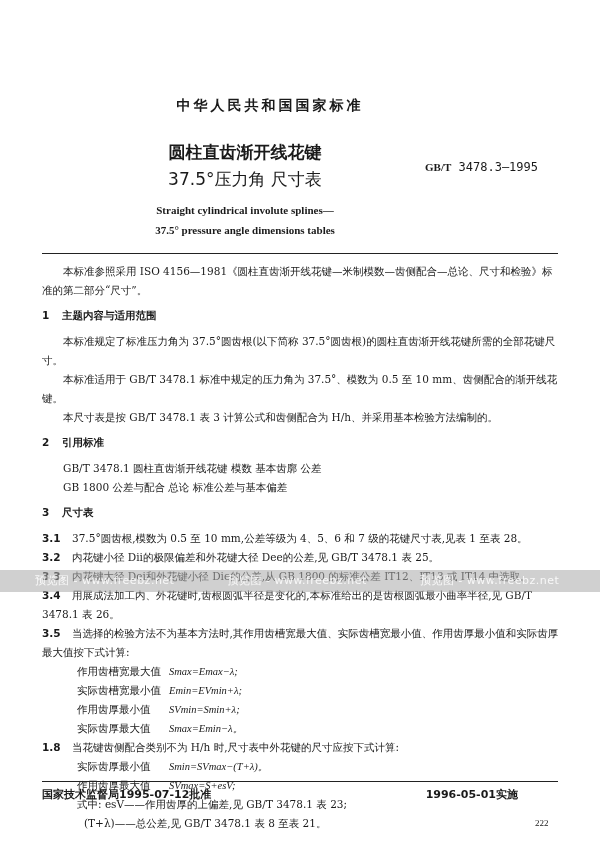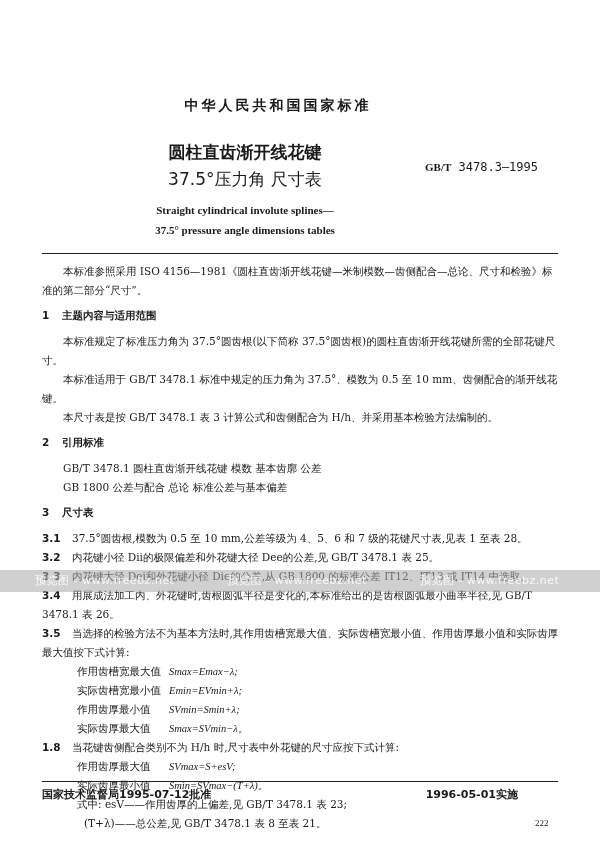--- a/index.html
+++ b/index.html
@@ -2,21 +2,21 @@
 <html><head>
   <meta charset="utf-8">
   <style>
     html, body { margin: 0; padding: 0; }
     body {
       width: 600px; height: 856px; background: #ffffff; position: relative; overflow: hidden;
       font-family: "DejaVu Serif", "Liberation Serif", serif; color: #1a1a1a;
     }
     .abs { position: absolute; }
     .nat-title {
-      top: 97px; left: 8px; width: 552px; text-align: center;
+      top: 97px; left: 0; width: 552px; text-align: center;
       font-family: "DejaVu Sans", sans-serif; font-weight: bold; font-size: 14px; letter-spacing: 3px;
       padding-left: 0;
     }
     .nat-title span { margin-left: -12px; }
     .cn-title1 {
       top: 141px; left: 150px; width: 190px; text-align: center;
       font-family: Liberation Serif, serif; font-size: 17px; font-weight: bold;
     }
     .cn-title2 {
       top: 168px; left: 150px; width: 190px; text-align: center;
@@ -96,26 +96,26 @@
 
   <p class="clause"><span class="cn">3.1</span><span>37.5°圆齿根,模数为 0.5 至 10 mm,公差等级为 4、5、6 和 7 级的花键尺寸表,见表 1 至表 28。</span></p>
   <p class="clause"><span class="cn">3.2</span><span>内花键小径 Dii的极限偏差和外花键大径 Dee的公差,见 GB/T 3478.1 表 25。</span></p>
   <p class="clause"><span class="cn">3.3</span><span>内花键大径 Dei和外花键小径 Die的公差,从 GB 1800 的标准公差 IT12、IT13 或 IT14 中选取。</span></p>
   <p class="clause"><span class="cn">3.4</span><span>用展成法加工内、外花键时,齿根圆弧半径是变化的,本标准给出的是齿根圆弧最小曲率半径,见 GB/T 3478.1 表 26。</span></p>
   <p class="clause"><span class="cn">3.5</span><span>当选择的检验方法不为基本方法时,其作用齿槽宽最大值、实际齿槽宽最小值、作用齿厚最小值和实际齿厚最大值按下式计算:</span></p>
 
   <p class="formula"><span class="lbl">作用齿槽宽最大值</span><i>Smax=Emax−λ;</i></p>
   <p class="formula"><span class="lbl">实际齿槽宽最小值</span><i>Emin=EVmin+λ;</i></p>
   <p class="formula"><span class="lbl">作用齿厚最小值</span><i>SVmin=Smin+λ;</i></p>
-  <p class="formula"><span class="lbl">实际齿厚最大值</span><i>Smax=SVmin−λ。</i></p>
+  <p class="formula"><span class="lbl">实际齿厚最大值</span><i>Smax=Emin−λ。</i></p>
 
   <p class="clause"><span class="cn">1.8</span><span>当花键齿侧配合类别不为 H/h 时,尺寸表中外花键的尺寸应按下式计算:</span></p>
 
+  <p class="formula"><span class="lbl">实际齿厚最小值</span><i>Smin=SVmax−(T+λ)。</i></p>
   <p class="formula"><span class="lbl">作用齿厚最大值</span><i>SVmax=S+esV;</i></p>
-  <p class="formula"><span class="lbl">实际齿厚最小值</span><i>Smin=SVmax−(T+λ)。</i></p>
 
   <p class="where">式中: esV——作用齿厚的上偏差,见 GB/T 3478.1 表 23;</p>
   <p class="where2">(T+λ)——总公差,见 GB/T 3478.1 表 8 至表 21。</p>
 </div>
 
 <div class="abs watermark">
   <span>预览图 - www.freebz.net</span>
   <span>预览图 - www.freebz.net</span>
   <span>预览图 - www.freebz.net</span>
   <span>预览图 - www.freebz.net</span>

